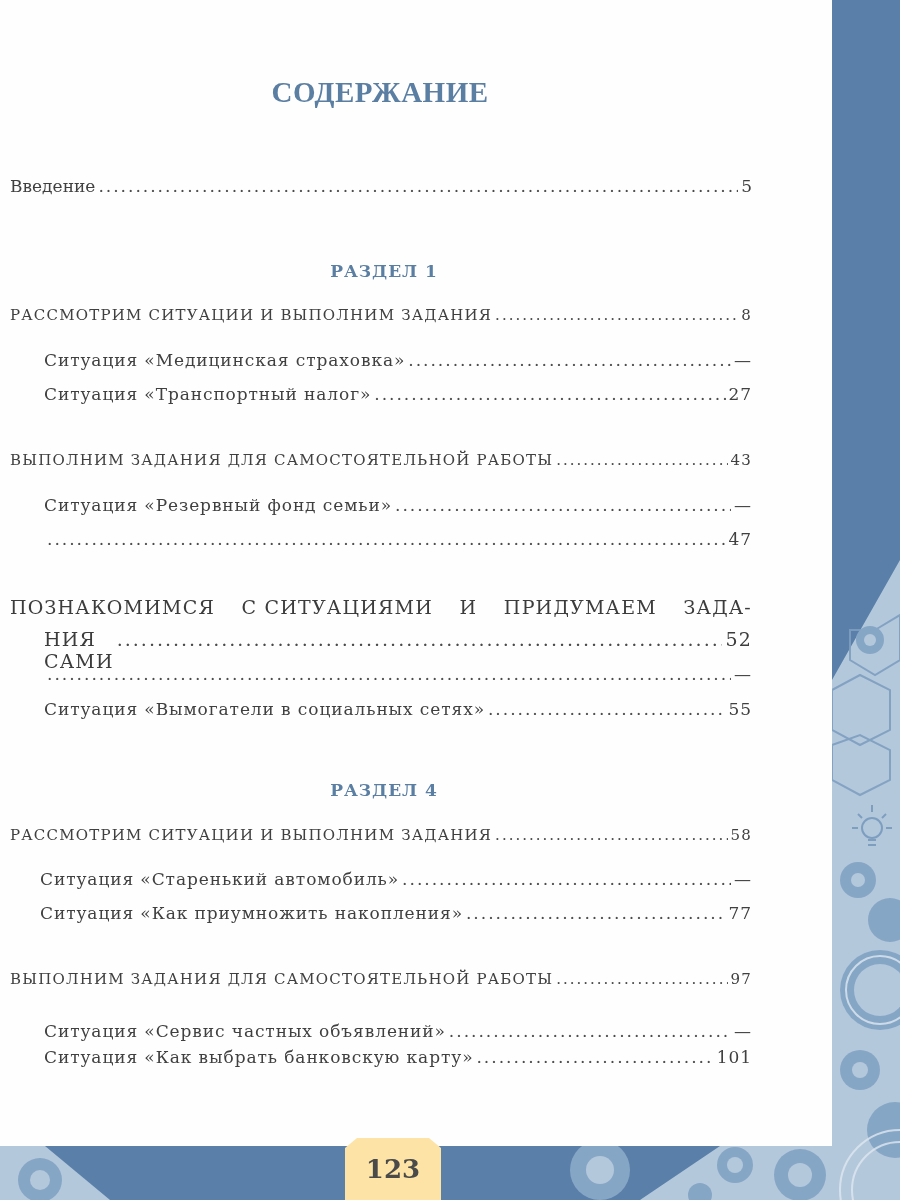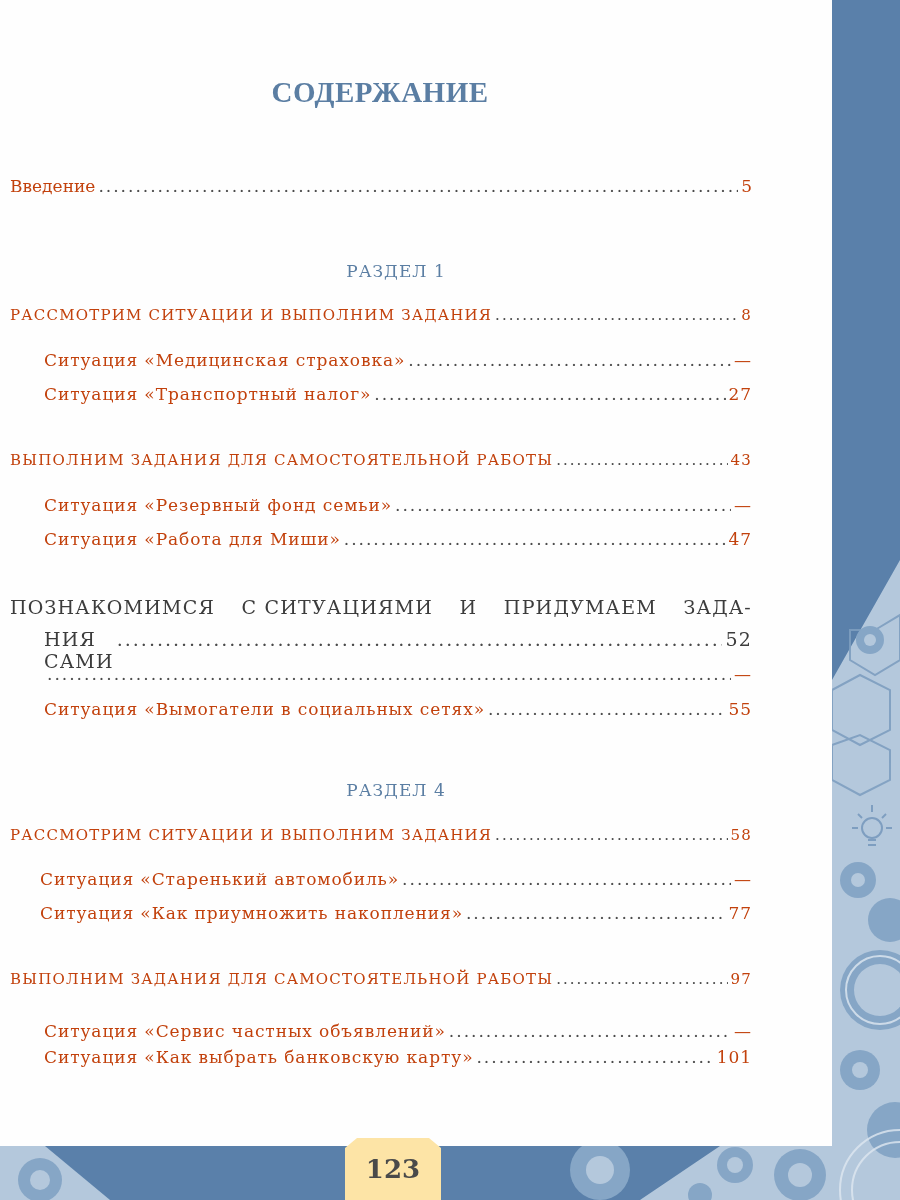--- a/index.html
+++ b/index.html
@@ -25,27 +25,27 @@
     position:absolute; left:0; top:0; width:832px; height:1146px;
     background:#fefefe;
   }
   .title {
     position:absolute; left:0; width:760px; top:76px;
     text-align:center; font-weight:bold; font-size:29px; color:#5b7ea3;
     letter-spacing:0.5px;
     font-family:"Liberation Serif",serif;
   }
   .section-head {
-    position:absolute; left:16px; width:760px; text-align:center;
-    font-weight:normal; font-size:17px; color:#5b7ea3; letter-spacing:1px;
+    position:absolute; left:4px; width:760px; text-align:center;
+    font-weight:bold; font-size:17px; color:#5b7ea3; letter-spacing:1px;
     font-family:"DejaVu Serif",serif;
   }
   .row {
     position:absolute; display:flex; align-items:baseline;
-    color:#c2410c; white-space:nowrap;
+    color:#404040; white-space:nowrap;
   }
   .row .lbl { flex:0 0 auto; }
   .row .dots {
     flex:1 1 auto; overflow:hidden; margin:0 3px;
     letter-spacing:2px; color:#4a4a4a;
   }
   .row .dots::before {
     content:"....................................................................................................................................................................................................";
   }
   .row .pg { flex:0 0 auto; text-align:right; }
@@ -154,21 +154,20 @@
     <span class="lbl">ВЫПОЛНИМ ЗАДАНИЯ ДЛЯ САМОСТОЯТЕЛЬНОЙ РАБОТЫ</span>
     <span class="dots"></span>
     <span class="pg">43</span>
   </div>
   <div class="row sub" style="top:495px;">
     <span class="lbl">Ситуация «Резервный фонд семьи»</span>
     <span class="dots"></span>
     <span class="pg">—</span>
   </div>
   <div class="row sub" style="top:529px;">
-    <span class="lbl">Ситуация «Работа для Миши»</span>
     <span class="dots"></span>
     <span class="pg">47</span>
   </div>
 
   <div class="chapter-two-line" style="top:596px;">
     <div class="l1">
       <span>ПОЗНАКОМИМСЯ</span>
       <span>С СИТУАЦИЯМИ</span>
       <span>И</span>
       <span>ПРИДУМАЕМ</span>

